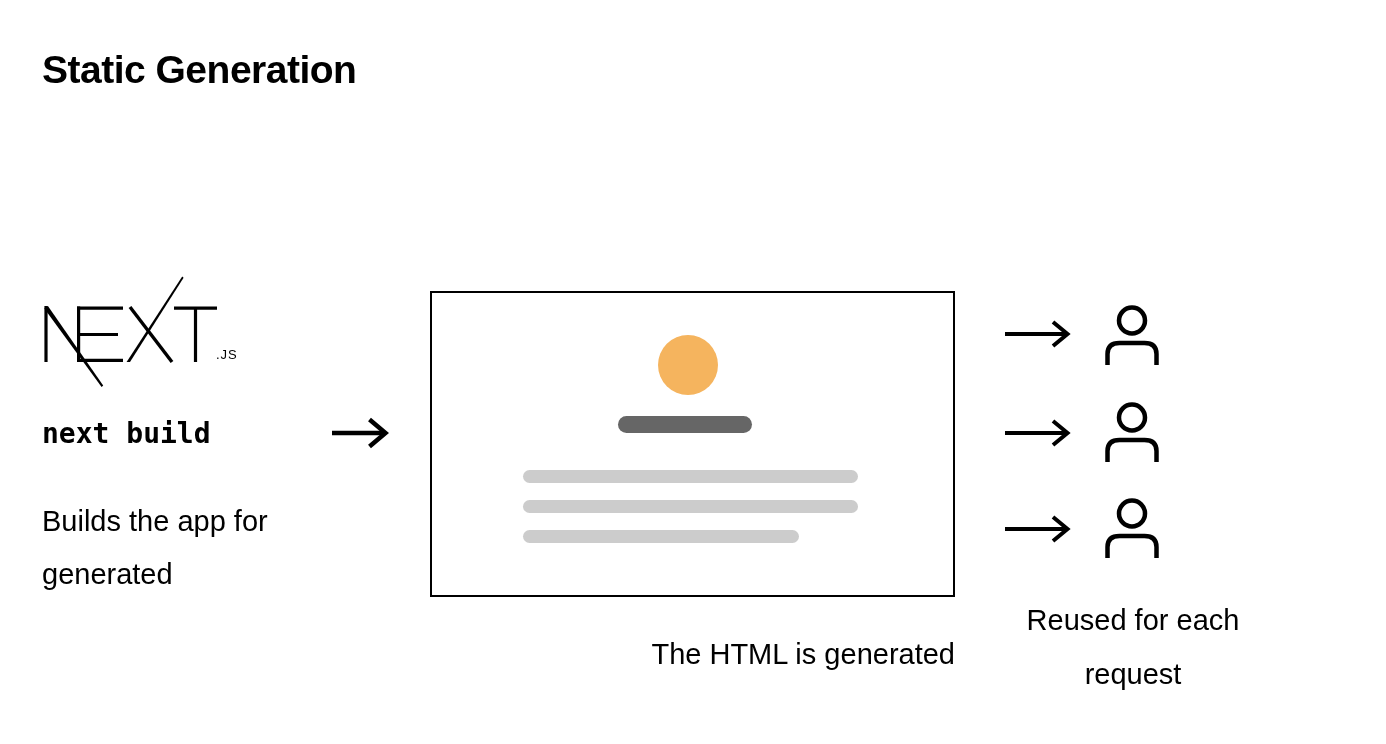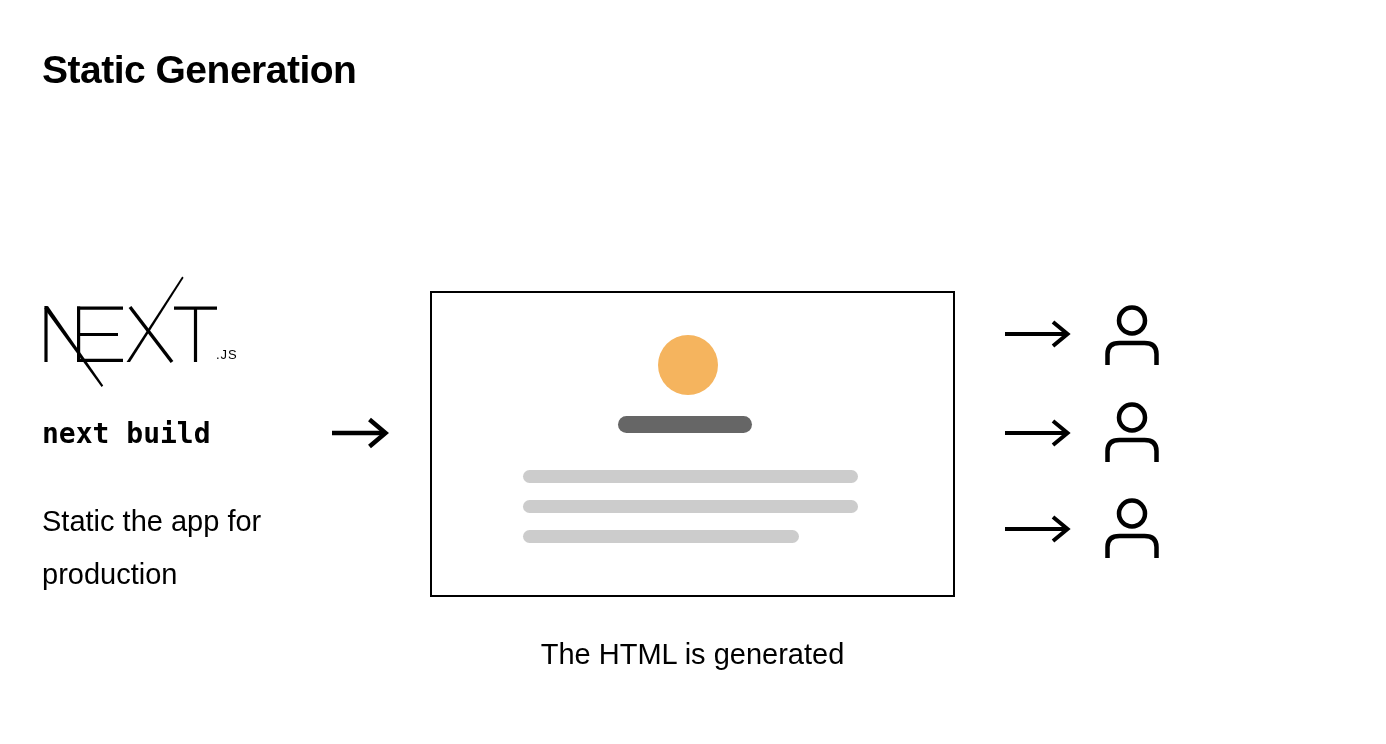--- a/index.html
+++ b/index.html
@@ -42,21 +42,21 @@
   }
   .avatar-circle { position: absolute; left: 226px; top: 42px; width: 60px; height: 60px; border-radius: 50%; }
   .title-bar { position: absolute; left: 186px; top: 123px; width: 134px; height: 17px; border-radius: 9px; }
   .text-bar { position: absolute; height: 13px; border-radius: 7px; }
   .text-bar.b1 { left: 91px; top: 177px; width: 335px; }
   .text-bar.b2 { left: 91px; top: 207px; width: 335px; }
   .text-bar.b3 { left: 91px; top: 237px; width: 276px; }
 
   .page-caption {
     position: absolute; left: 430px; top: 637px; width: 525px;
-    font-size: 29px; line-height: 35px; text-align: center; font-weight: 400;
+    font-size: 29px; line-height: 35px; text-align: right; font-weight: 400;
   }
 
   
   .request-arrow { position: absolute; left: 1004px; width: 70px; height: 28px; }
   .request-arrow.r1 { top: 320px; }
   .request-arrow.r2 { top: 419px; }
   .request-arrow.r3 { top: 515px; }
   .user-figure { position: absolute; left: 1104px; width: 56px; height: 64px; }
   .user-figure.r1 { top: 304px; }
   .user-figure.r2 { top: 401px; }
@@ -96,21 +96,21 @@
     <text class="logo-suffix" x="176" y="85">.JS</text>
   </svg>
 
   <div class="build-command">next build</div>
 
   <svg class="big-arrow" viewBox="0 0 62 34">
     <line class="stroke" x1="2" y1="17" x2="55" y2="17" stroke-width="4.5"></line>
     <polyline class="stroke" points="39.5,3.5 55.5,17 39.5,30.5" stroke-width="4.5"></polyline>
   </svg>
 
-  <p class="build-description">Static the app for production</p>
+  <p class="build-description">Builds the app for generated</p>
 
   <div class="page-box" style="border-color: rgb(0, 0, 0);">
     <div class="avatar-circle" style="background-color: rgb(245, 180, 94);"></div>
     <div class="title-bar" style="background-color: rgb(102, 102, 102);"></div>
     <div class="text-bar b1" style="background-color: rgb(204, 204, 204);"></div>
     <div class="text-bar b2" style="background-color: rgb(204, 204, 204);"></div>
     <div class="text-bar b3" style="background-color: rgb(204, 204, 204);"></div>
   </div>
 
   <p class="page-caption">The HTML is generated</p>
@@ -135,14 +135,15 @@
 
   <svg class="request-arrow r3" viewBox="0 0 70 28">
     <line class="stroke" x1="1" y1="14" x2="63" y2="14" stroke-width="4"></line>
     <polyline class="stroke" points="49,2 63.5,14 49,26" stroke-width="4"></polyline>
   </svg>
   <svg class="user-figure r3" viewBox="0 0 56 64">
     <circle class="stroke" cx="28" cy="16.5" r="13" stroke-width="4.5"></circle>
     <path class="stroke" d="M3.5,61 L3.5,50 Q3.5,39 15.5,39 L40.5,39 Q52.5,39 52.5,50 L52.5,61" stroke-width="4.5"></path>
   </svg>
 
+  <p class="requests-caption">Reused for each request</p>
 
 </div>
 
 </body></html>

